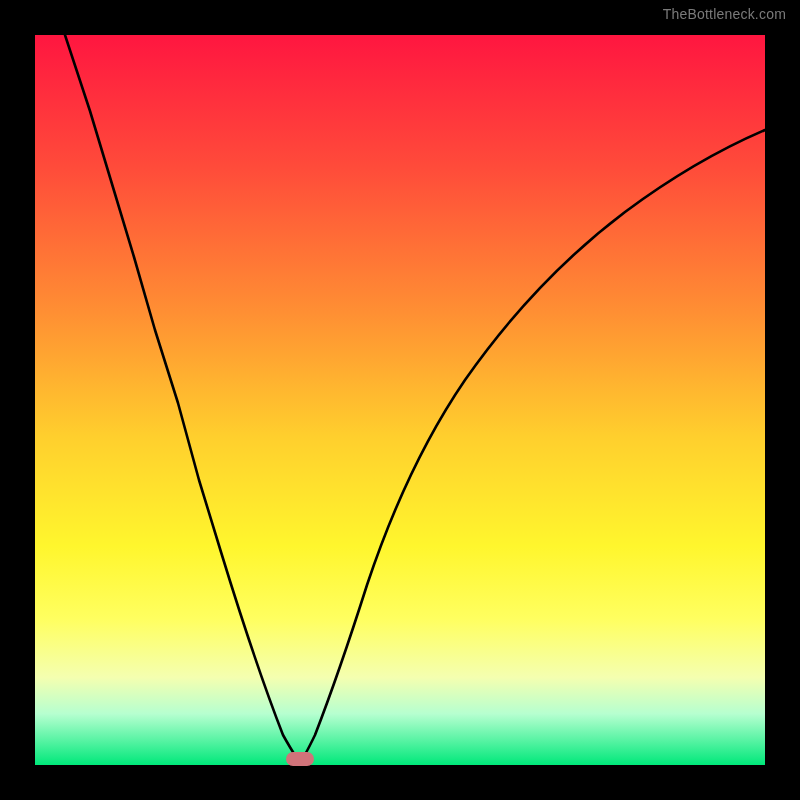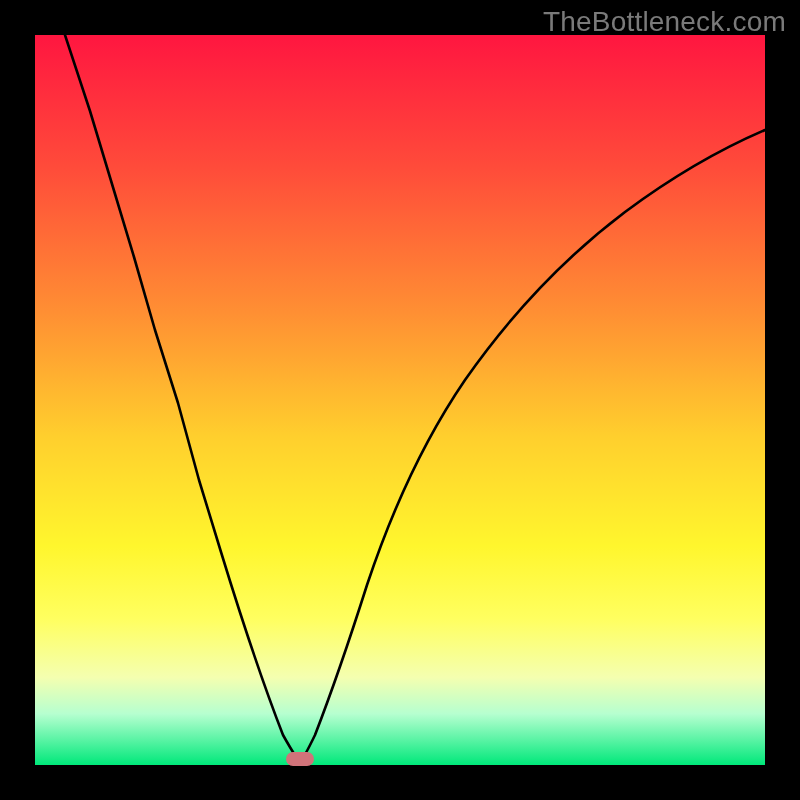--- a/index.html
+++ b/index.html
@@ -36,21 +36,21 @@
       #f4ffb0 88%,
       #b6ffd0 93%,
       #00e87a 100%
     );
   }
   .watermark {
     position: absolute;
     top: 6px;
     right: 14px;
     color: #7a7a7a;
-    font-size: 28px;
+    font-size: 14px;
     font-weight: 500;
     letter-spacing: 0.2px;
     user-select: none;
   }
   svg {
     position: absolute;
     top: 0;
     left: 0;
   }
   .marker {

